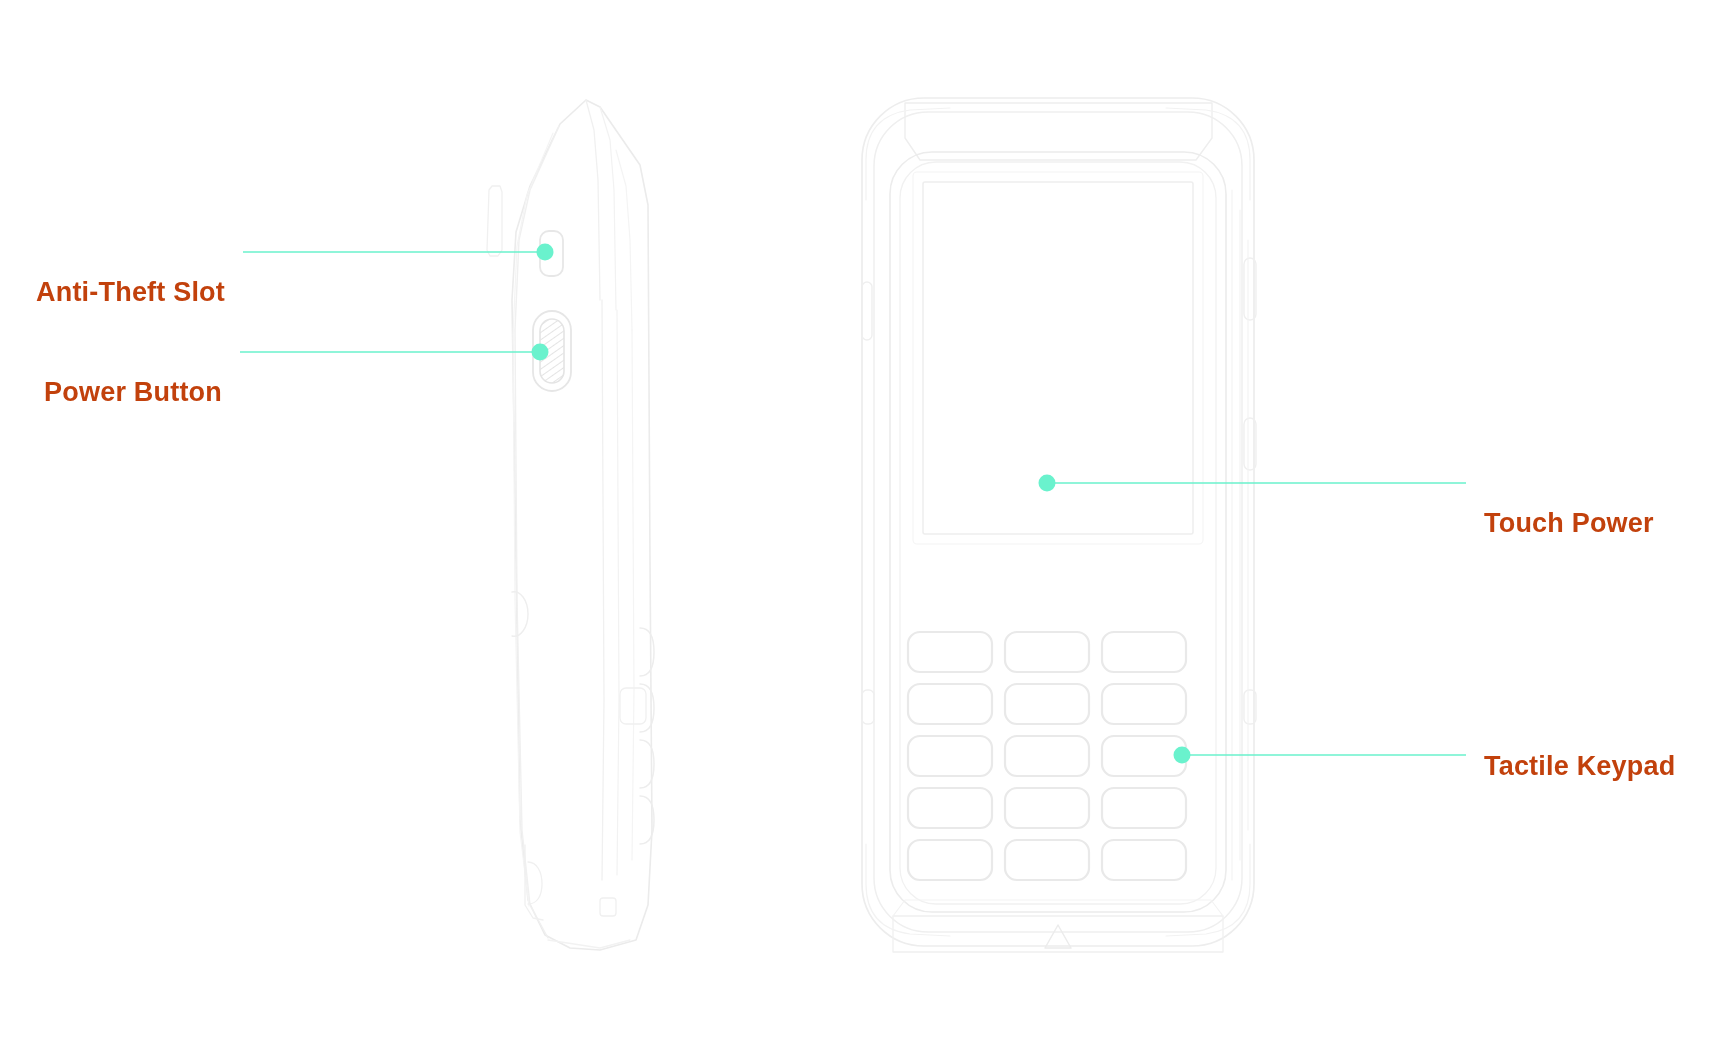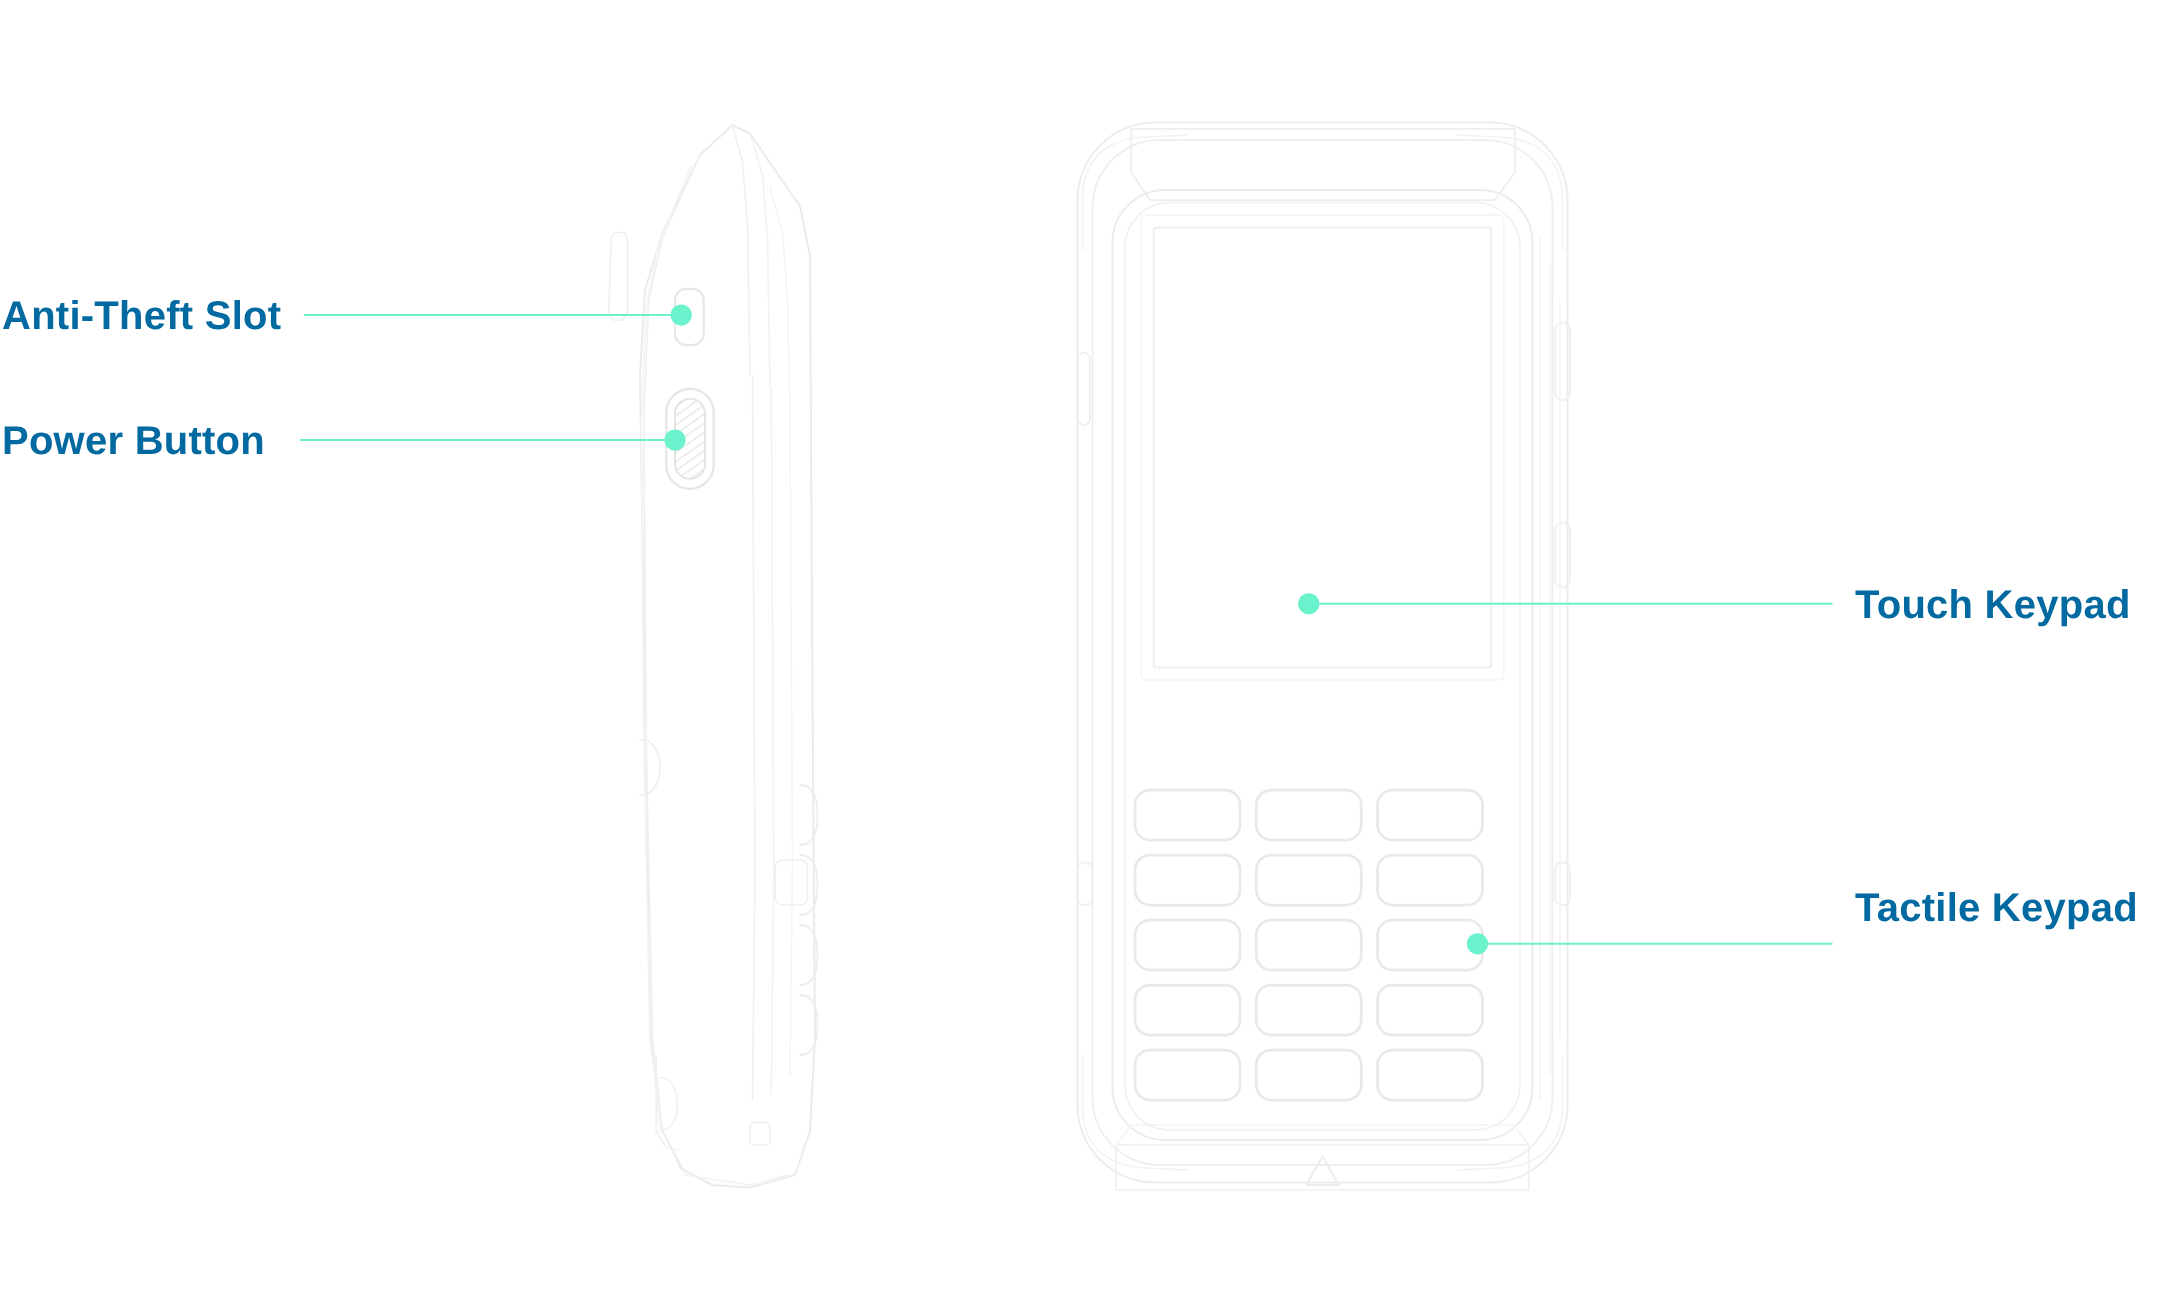--- a/index.html
+++ b/index.html
@@ -22,27 +22,28 @@
   }
   #artboard {
     position: absolute;
     left: 0;
     top: 0;
     width: 1736px;
     height: 1051px;
   }
   .callout-label {
     position: absolute;
-    color: #0369a1;
+    color: #c2410c;
     font-family: "Liberation Sans", sans-serif;
-    font-size: 32px;
+    font-size: 27px;
     font-weight: 700;
     letter-spacing: 0.2px;
     white-space: nowrap;
     line-height: 1;
+    margin-top: 40px;
   }
   .label-left {
     text-align: right;
     transform: translate(-100%, -50%);
   }
   .label-right {
     text-align: left;
     transform: translate(0, -50%);
   }
 </style>
@@ -237,19 +238,19 @@
       <line x1="1052" y1="483" x2="1466" y2="483" stroke="#6af2cd" stroke-width="1.6"></line>
       <circle cx="1047" cy="483" r="8.5" fill="#6af2cd"></circle>
 
       <line x1="1187" y1="755" x2="1466" y2="755" stroke="#6af2cd" stroke-width="1.6"></line>
       <circle cx="1182" cy="755" r="8.5" fill="#6af2cd"></circle>
     </g>
   </svg>
 
   <div class="callout-label label-left" style="left:225px; top:252px;">Anti-Theft Slot</div>
 
-  <div class="callout-label label-left" style="left:212px; top:352px;">Power Button</div>
-
-  <div class="callout-label label-right" style="left:1484px; top:483px;">Touch Keypad</div>
+  <div class="callout-label label-left" style="left:222px; top:352px;">Power Button</div>
+
+  <div class="callout-label label-right" style="left:1484px; top:483px;">Touch Power</div>
 
   <div class="callout-label label-right" style="left:1484px; top:726px;">Tactile Keypad</div>
 
 </div>
 
 </body></html>

